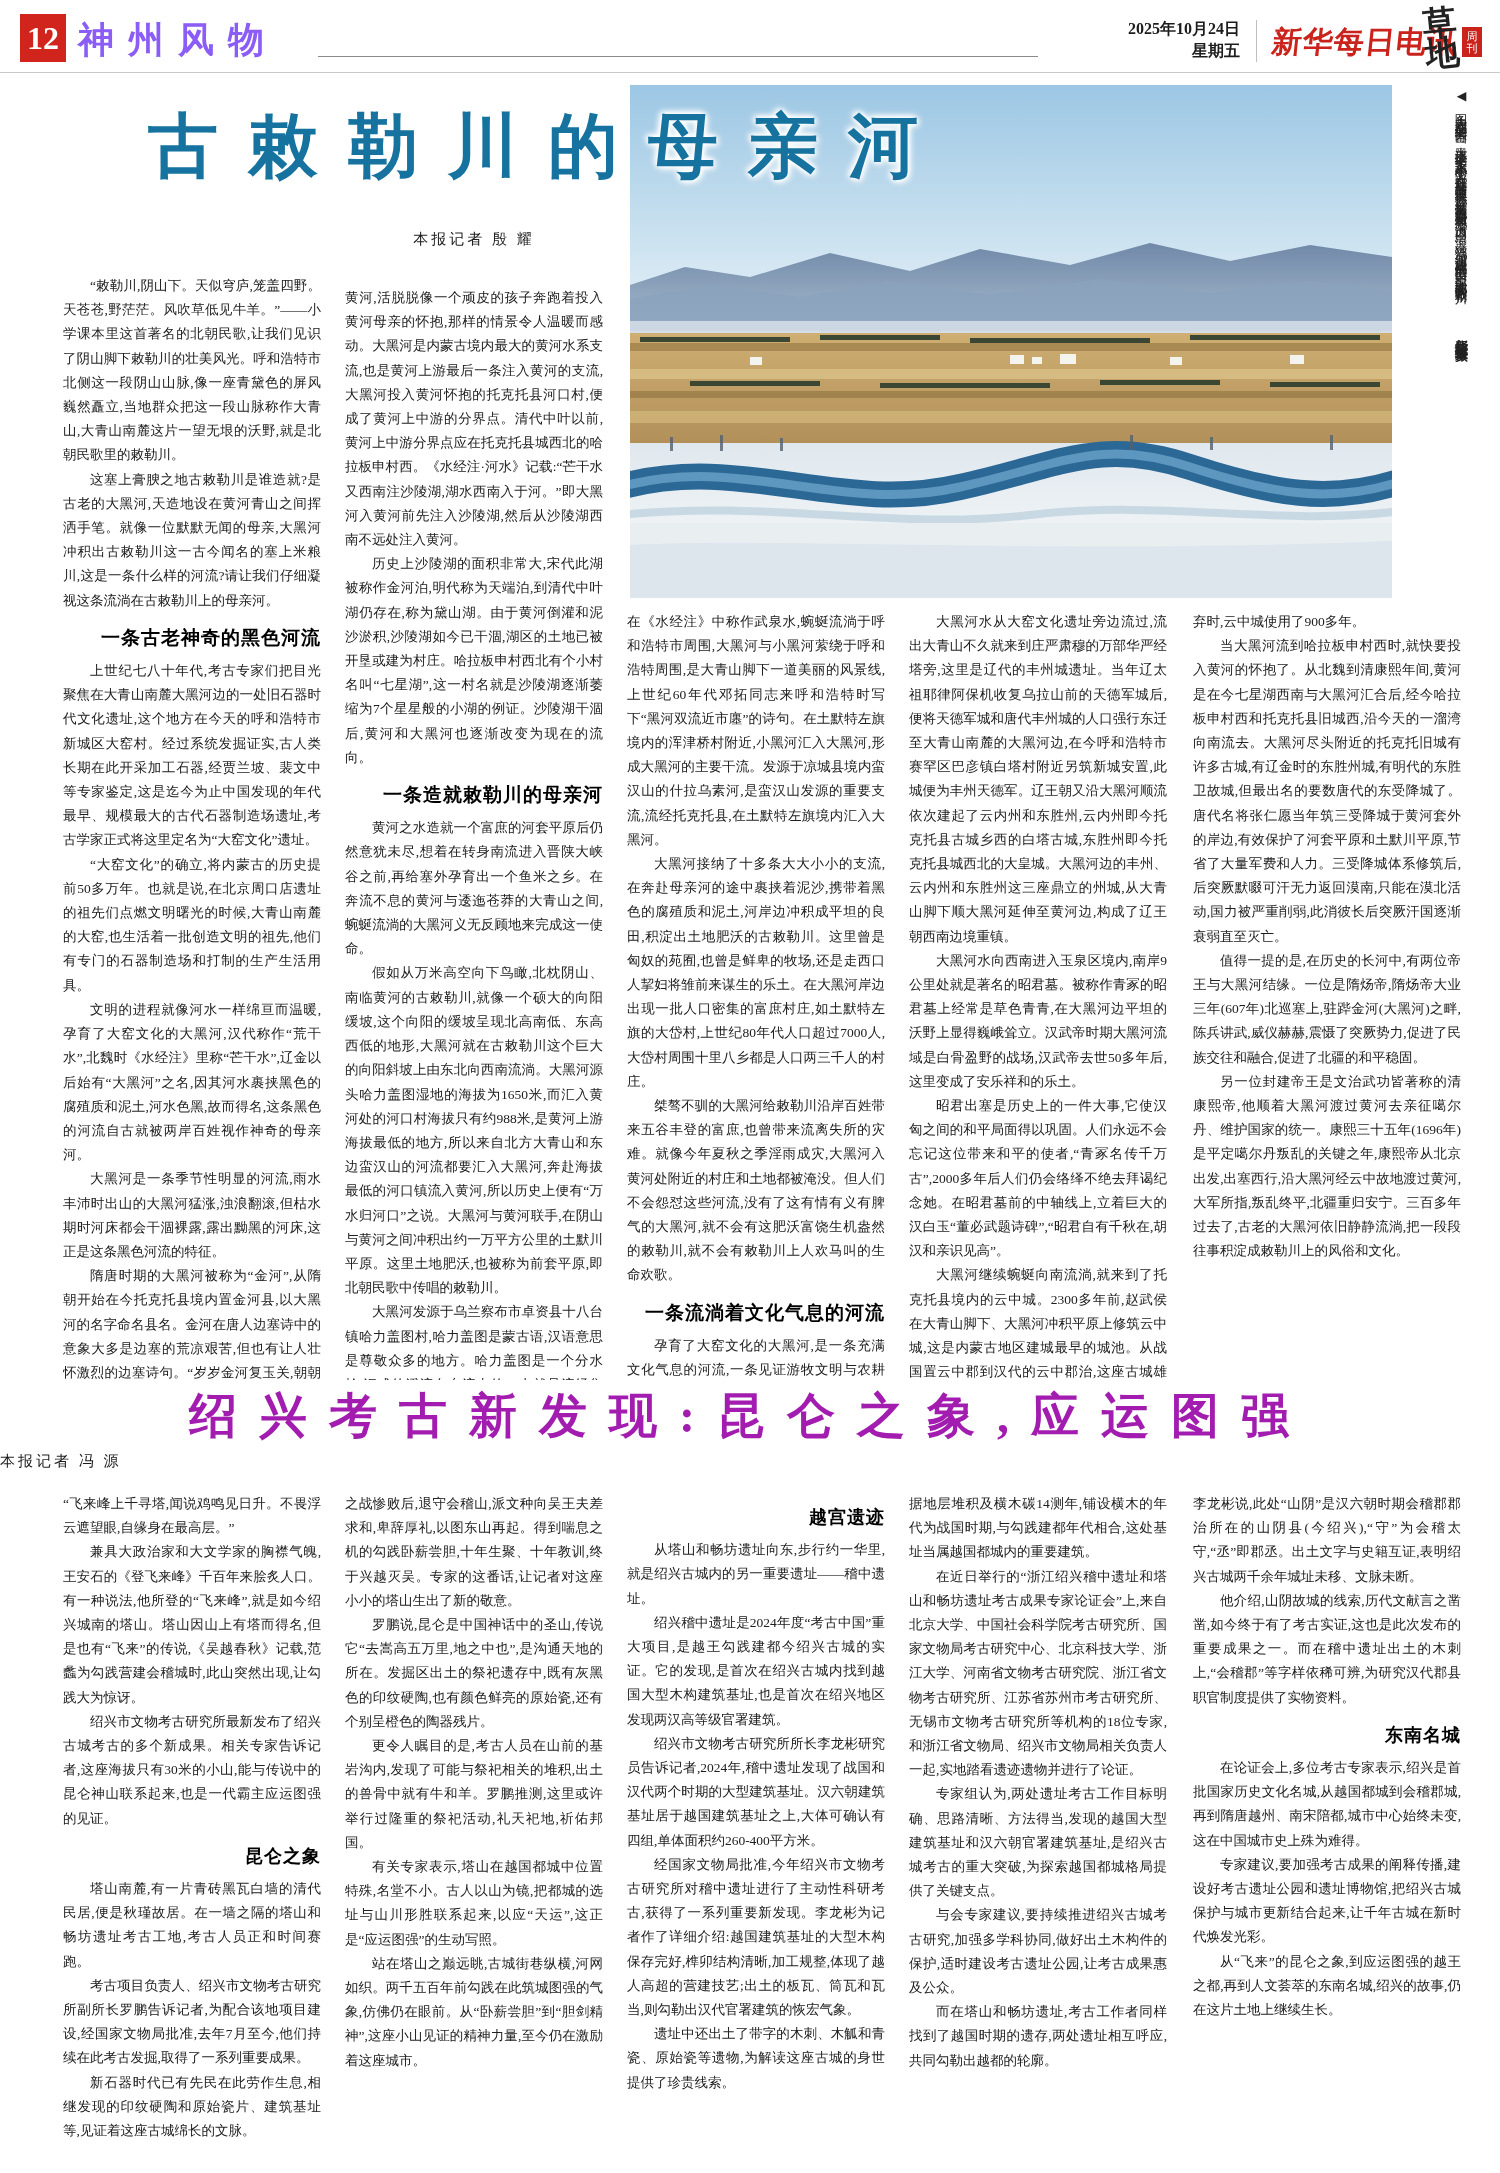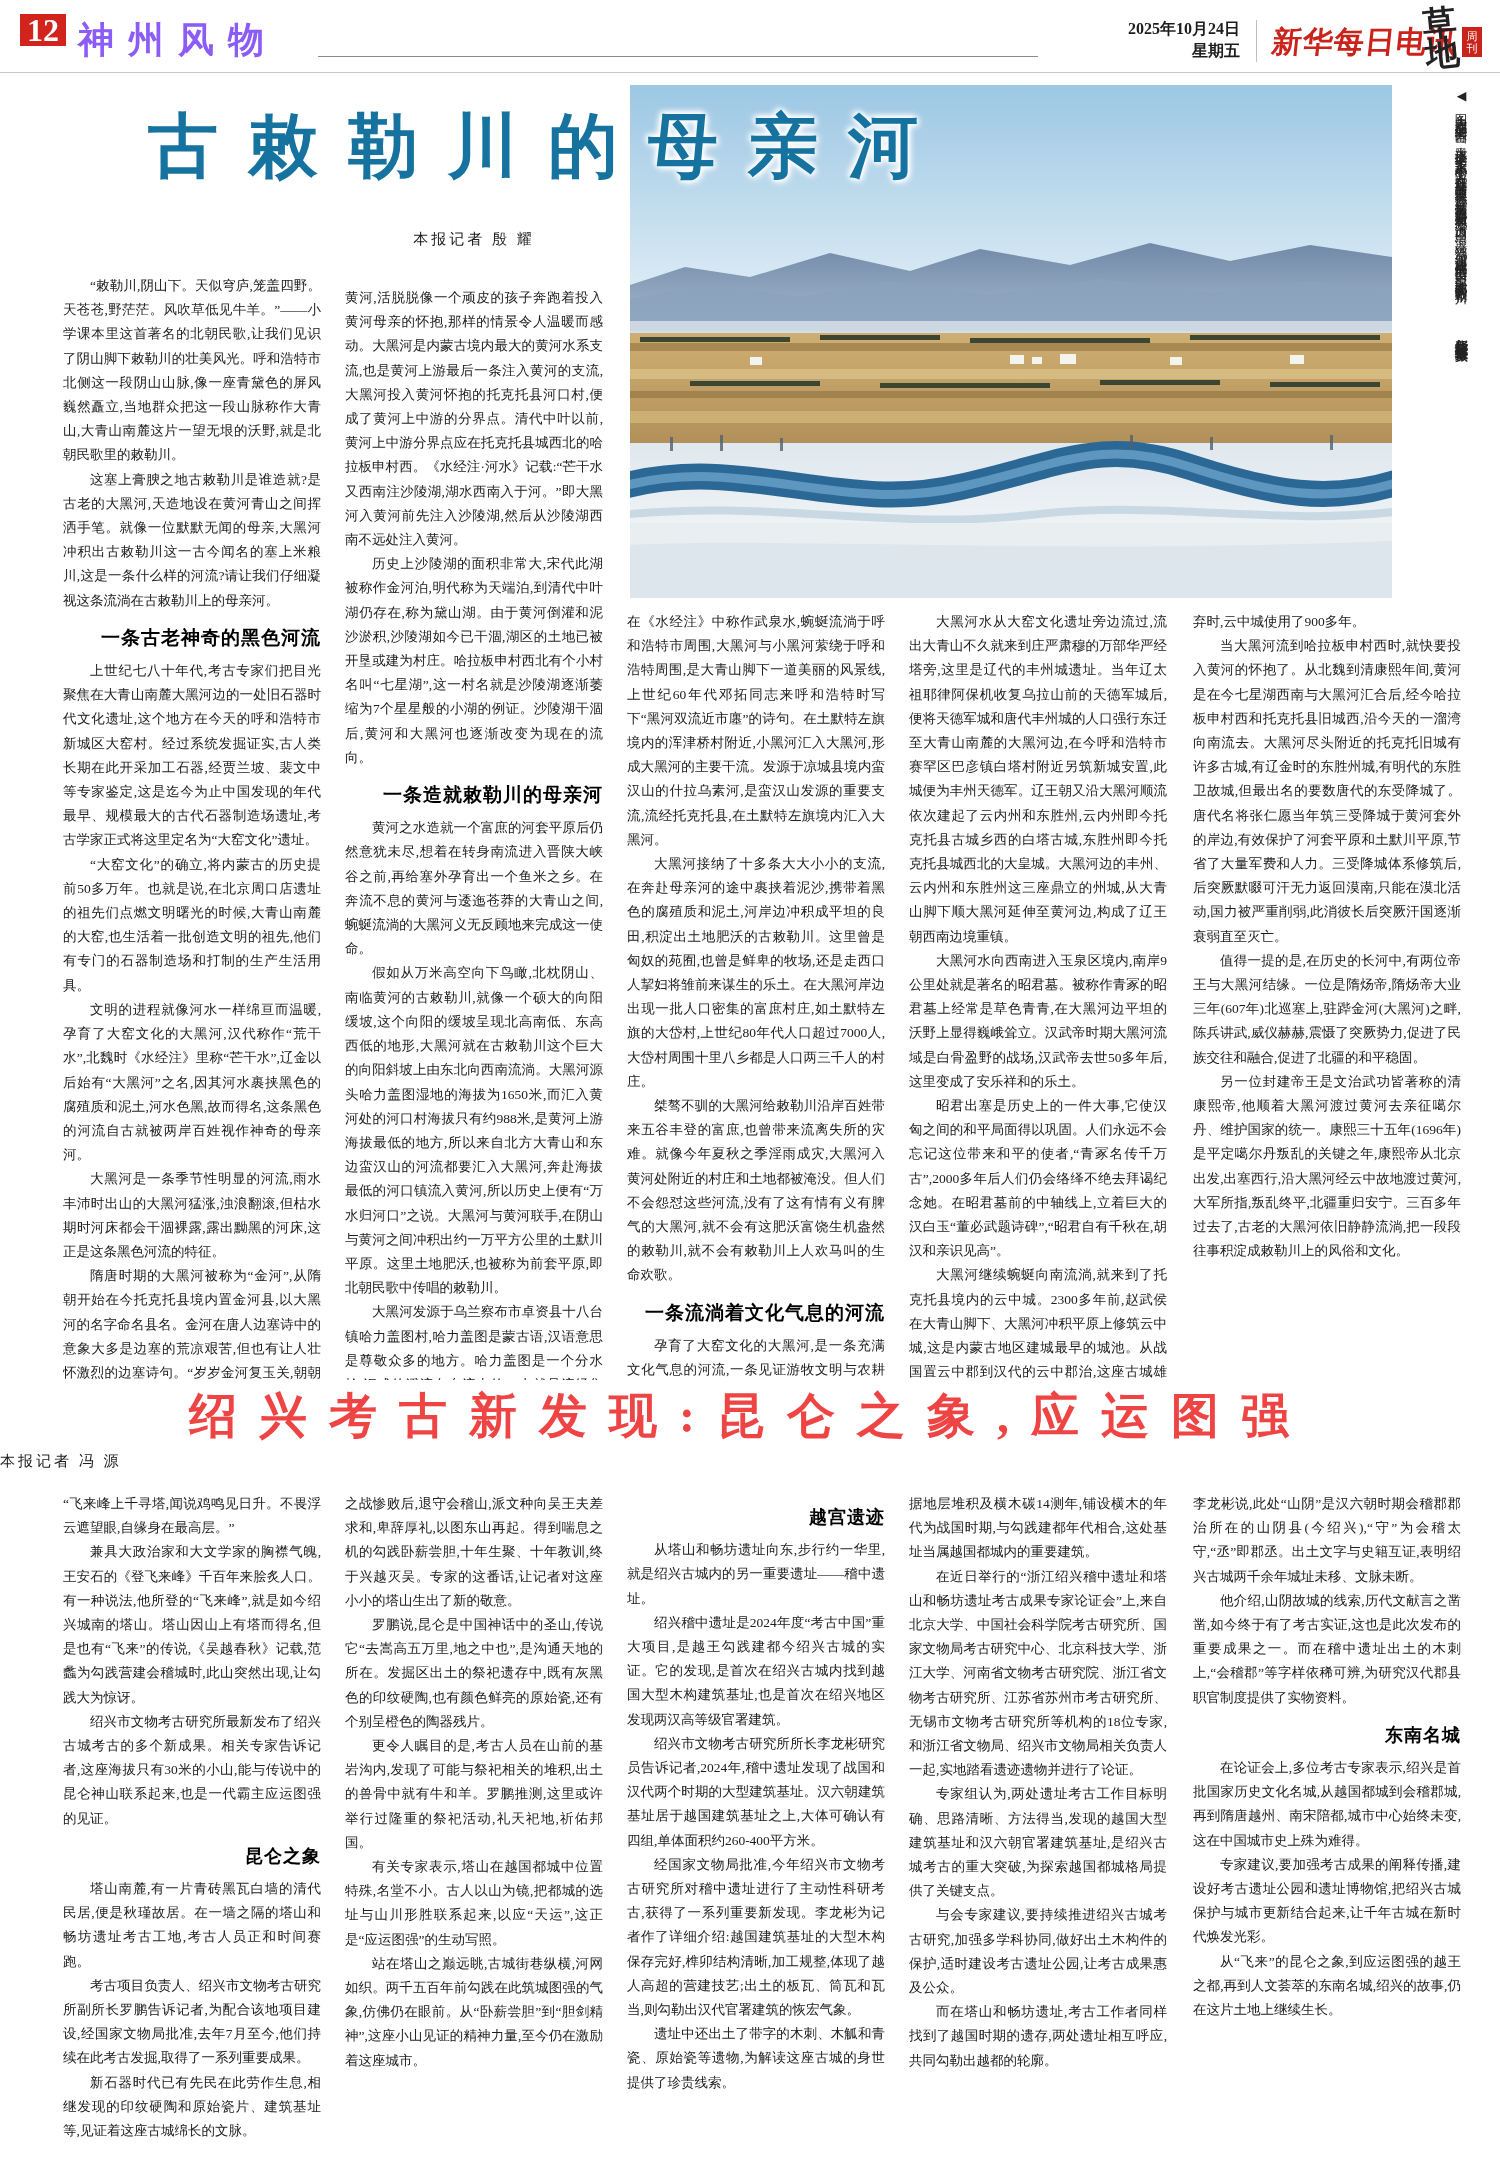--- a/index.html
+++ b/index.html
@@ -1,19 +1,19 @@
 <!DOCTYPE html>
 <html><head>
 <meta charset="utf-8">
 <style>
   html,body{margin:0;padding:0;background:#e8e8e8;}
   .page{position:relative;width:1500px;height:2173px;background:#ffffff;margin:0 auto;overflow:hidden;
         font-family:"Liberation Serif","DejaVu Serif",serif;color:#1c1c1c;}
   
-  .hdr-pagenum{position:absolute;left:20px;top:14px;width:46px;height:32px;background:#d0241c;color:#fff;
+  .hdr-pagenum{position:absolute;left:20px;top:14px;width:46px;height:48px;background:#d0241c;color:#fff;
         font-weight:bold;font-size:32px;display:flex;align-items:center;justify-content:center;
         font-family:"Liberation Serif",serif;}
   .hdr-section{position:absolute;left:78px;top:16px;font-size:36px;font-weight:bold;color:#8b5cf6;
         letter-spacing:14px;font-family:"Liberation Serif",serif;}
   .hdr-rule-inline{position:absolute;left:318px;top:56px;width:720px;height:1px;background:#8a8a8a;}
   .hdr-rule-bottom{position:absolute;left:0px;top:72px;width:1500px;height:1px;background:#c9c9c9;}
   .hdr-date{position:absolute;left:1020px;top:18px;width:220px;text-align:right;font-size:16px;font-weight:bold;line-height:22px;}
   .hdr-vline{position:absolute;left:1256px;top:20px;width:1px;height:42px;background:#bfbfbf;}
   .hdr-masthead{position:absolute;left:1272px;top:22px;font-size:30px;font-weight:bold;color:#c9231b;
         transform:skewX(-6deg);letter-spacing:1px;}
@@ -36,21 +36,21 @@
   .para.noindent{text-indent:0;}
   .subhead{margin:13px 0 9px 0;text-align:right;font-size:19px;font-weight:bold;color:#000;
         font-family:"Liberation Sans","DejaVu Sans",sans-serif;letter-spacing:1px;}
   #a1-cols .col:nth-child(1){left:63px; top:274px;height:1106px;}
   #a1-cols .col:nth-child(2){left:345px;top:286px;height:1094px;}
   #a1-cols .col:nth-child(3){left:627px;top:610px;height:770px;}
   #a1-cols .col:nth-child(4){left:909px;top:610px;height:770px;}
   #a1-cols .col:nth-child(5){left:1193px;top:610px;height:770px;width:268px;}
   
   .a2-title{position:absolute;left:0;top:1384px;width:1500px;text-align:center;font-size:48px;font-weight:bold;
-        letter-spacing:22px;color:#ef4444;white-space:nowrap;}
+        letter-spacing:22px;color:#a21caf;white-space:nowrap;}
   .a2-byline{position:absolute;left:0;top:1452px;width:1500px;text-align:left;font-size:15px;letter-spacing:3px;}
   #a2-cols .col{top:1492px;height:672px;}
   #a2-cols .col:nth-child(1){left:63px;}
   #a2-cols .col:nth-child(2){left:345px;}
   #a2-cols .col:nth-child(3){left:627px;}
   #a2-cols .col:nth-child(4){left:909px;}
   #a2-cols .col:nth-child(5){left:1193px;width:268px;}
   #a2-cols .subhead{font-size:18px;}
 </style>
 </head>

